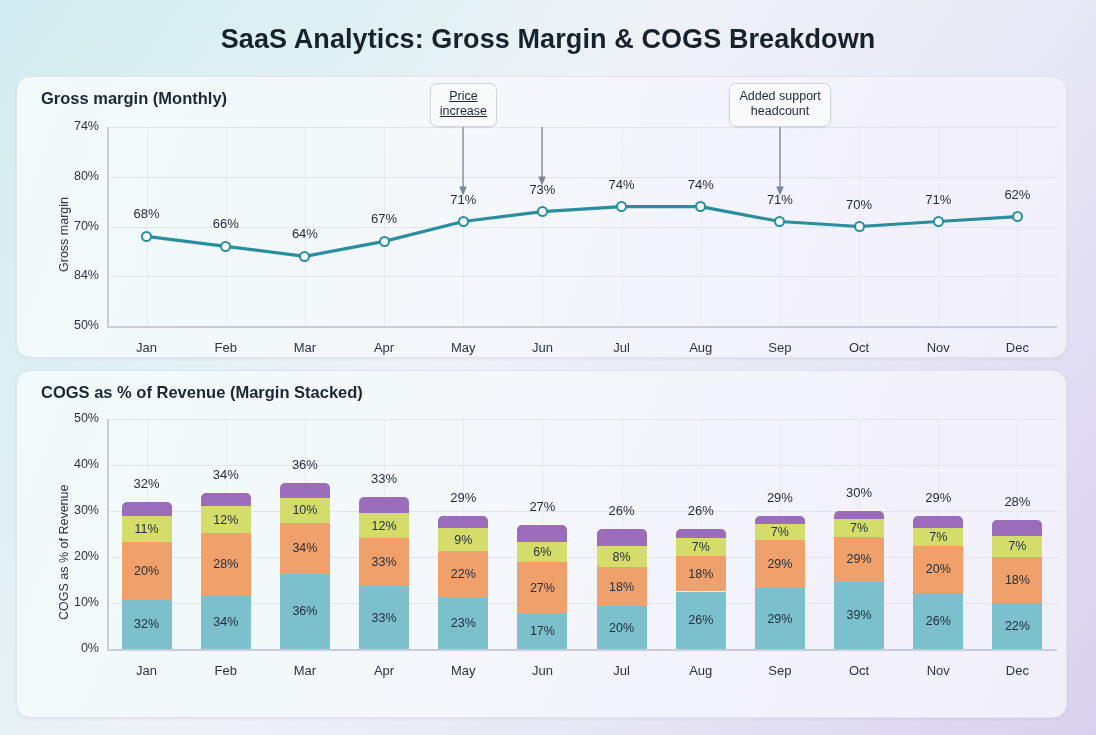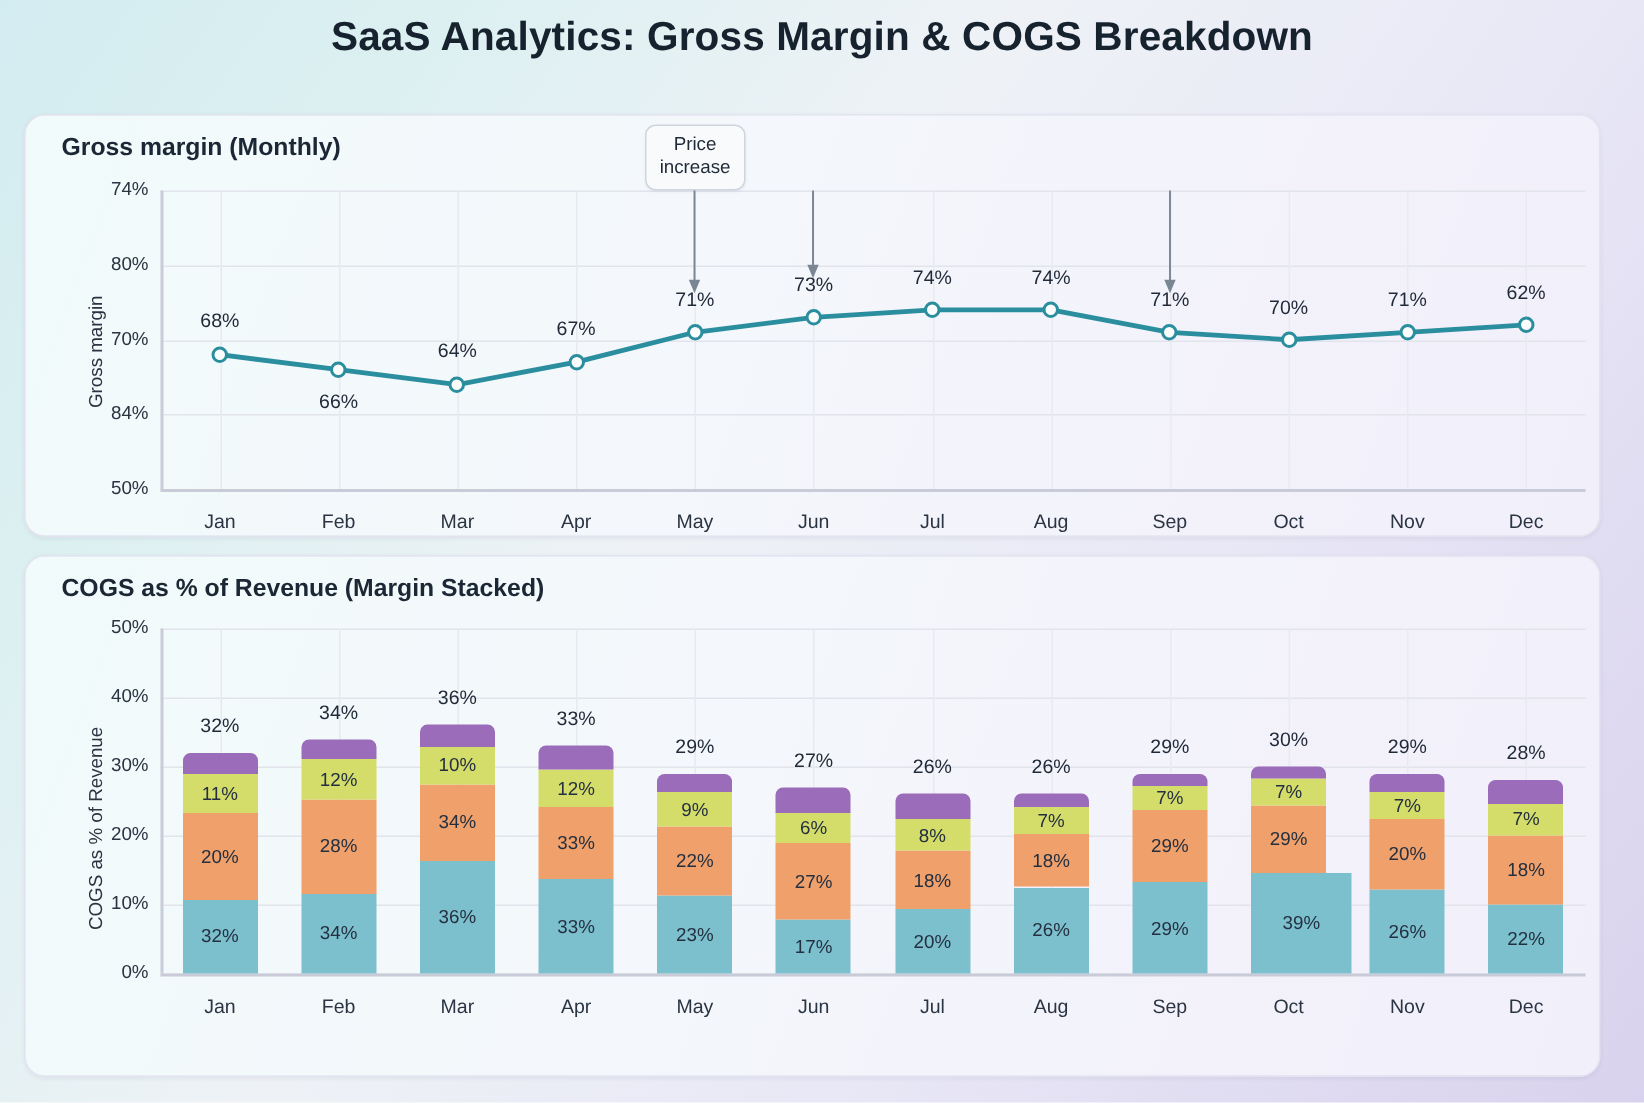--- a/index.html
+++ b/index.html
@@ -9,21 +9,21 @@
     background: linear-gradient(125deg, #d3ecf1 0%, #dcf0f1 18%, #eef2f6 42%, #e8e7f6 68%, #ded9f0 88%, #d9d2ee 100%);
     color: #1f2937;
     overflow: hidden;
     position: relative;
   }
   #page-title {
     text-align: center;
     font-size: 27px;
     font-weight: 700;
     color: #17222f;
-    padding-top: 9px;
+    padding-top: 24px;
     letter-spacing: .1px;
   }
   .card {
     position: absolute;
     left: 16px;
     right: 29px;
     background: linear-gradient(110deg, #f1fbfb 0%, #f4f7fb 45%, #f3f2fb 75%, #f1effa 100%);
     border: 1px solid #e2e3ef;
     border-radius: 14px;
     box-shadow: 0 1px 3px rgba(60,60,100,.07);
@@ -150,21 +150,21 @@
       <div class="axisline" style="left: 90px; top: 249px; width: 950px; height: 1.5px;"></div>
       <div class="axisline" style="left: 90px; top: 50px; width: 1.5px; height: 199px;"></div>
       <div class="axis-label-y" style="left: 40px; top: 194.5px; transform: rotate(-90deg);">Gross margin</div>
       <svg width="1064" height="282" style="position:absolute;left:0;top:0;overflow:visible">
         <polyline points="129.58333333333334,159.45 208.75,169.39999999999998 287.9166666666667,179.35000000000002 367.08333333333337,164.425 446.25,144.52499999999998 525.4166666666667,134.575 604.5833333333334,129.60000000000002 683.75,129.60000000000002 762.9166666666667,144.52499999999998 842.0833333333334,149.5 921.25,144.52499999999998 1000.4166666666667,139.55" fill="none" stroke="#2a8e9e" stroke-width="3.2" stroke-linejoin="round" stroke-linecap="round"></polyline>
       </svg>
       <div class="marker" style="left: 124.083px; top: 153.95px;"></div>
       <div class="pt-label" style="left: 101.583px; top: 129.45px;">68%</div>
       <div class="tick-x" style="left: 99.5833px; top: 263px;">Jan</div>
       <div class="marker" style="left: 203.25px; top: 163.9px;"></div>
-      <div class="pt-label" style="left: 180.75px; top: 139.4px; margin-top: 44px;">66%</div>
+      <div class="pt-label" style="left: 180.75px; top: 139.4px;">66%</div>
       <div class="tick-x" style="left: 178.75px; top: 263px;">Feb</div>
       <div class="marker" style="left: 282.417px; top: 173.85px;"></div>
       <div class="pt-label" style="left: 259.917px; top: 149.35px;">64%</div>
       <div class="tick-x" style="left: 257.917px; top: 263px;">Mar</div>
       <div class="marker" style="left: 361.583px; top: 158.925px;"></div>
       <div class="pt-label" style="left: 339.083px; top: 134.425px;">67%</div>
       <div class="tick-x" style="left: 337.083px; top: 263px;">Apr</div>
       <div class="marker" style="left: 440.75px; top: 139.025px;"></div>
       <div class="pt-label" style="left: 418.25px; top: 114.525px;">71%</div>
       <div class="tick-x" style="left: 416.25px; top: 263px;">May</div>
@@ -182,30 +182,32 @@
       <div class="tick-x" style="left: 732.917px; top: 263px;">Sep</div>
       <div class="marker" style="left: 836.583px; top: 144px;"></div>
       <div class="pt-label" style="left: 814.083px; top: 119.5px;">70%</div>
       <div class="tick-x" style="left: 812.083px; top: 263px;">Oct</div>
       <div class="marker" style="left: 915.75px; top: 139.025px;"></div>
       <div class="pt-label" style="left: 893.25px; top: 114.525px;">71%</div>
       <div class="tick-x" style="left: 891.25px; top: 263px;">Nov</div>
       <div class="marker" style="left: 994.917px; top: 134.05px;"></div>
       <div class="pt-label" style="left: 972.417px; top: 109.55px;">62%</div>
       <div class="tick-x" style="left: 970.417px; top: 263px;">Dec</div>
-      <div class="callout" style="left: 412.75px; top: 6px; visibility: visible;">Price
+      <div class="callout" style="left: 412.75px; top: 6px; visibility: visible; text-decoration: underline;">Price
 increase</div>
       <svg width="24" height="60" style="position:absolute;left:434.25px;top:50px;overflow:visible">
         <line x1="12" y1="0" x2="12" y2="62.52499999999998" stroke="#7b8694" stroke-width="1.3"></line>
         <polygon points="12,68.52499999999998 8.2,59.52499999999998 15.8,59.52499999999998" fill="#7b8694"></polygon>
       </svg>
       <svg width="24" height="60" style="position:absolute;left:513.4166666666667px;top:50px;overflow:visible">
         <line x1="12" y1="0" x2="12" y2="52.57499999999999" stroke="#7b8694" stroke-width="1.3"></line>
         <polygon points="12,58.57499999999999 8.2,49.57499999999999 15.8,49.57499999999999" fill="#7b8694"></polygon>
       </svg>
+      <div class="callout" style="left: 712.417px; top: 6px; visibility: visible;">Added support
+headcount</div>
       <svg width="24" height="60" style="position:absolute;left:750.9166666666667px;top:50px;overflow:visible">
         <line x1="12" y1="0" x2="12" y2="62.52499999999998" stroke="#7b8694" stroke-width="1.3"></line>
         <polygon points="12,68.52499999999998 8.2,59.52499999999998 15.8,59.52499999999998" fill="#7b8694"></polygon>
       </svg>
     </div>
 </div>
 
 <div class="card" id="card-bars">
   <div class="card-title">COGS as % of Revenue (Margin Stacked)</div>
   <div class="plot" id="bar-plot" style="left: 0px; top: 0px; width: 1064px; height: 348px;">
@@ -283,21 +285,21 @@
       <div class="bar-seg" style="left: 658.75px; top: 166.68px; width: 50px; height: 17.94px; background: rgb(212, 221, 106); border-top-left-radius: 0px; border-top-right-radius: 0px;">7%</div>
       <div class="bar-seg" style="left: 658.75px; top: 158.4px; width: 50px; height: 8.28px; background: rgb(154, 108, 186); border-top-left-radius: 5px; border-top-right-radius: 5px;"></div>
       <div class="bar-total" style="left: 653.75px; top: 132.4px;">26%</div>
       <div class="tick-x" style="left: 653.75px; top: 292px;">Aug</div>
       <div class="bar-seg" style="left: 737.917px; top: 217.28px; width: 50px; height: 60.72px; background: rgb(124, 192, 206); border-top-left-radius: 0px; border-top-right-radius: 0px;">29%</div>
       <div class="bar-seg" style="left: 737.917px; top: 168.52px; width: 50px; height: 48.76px; background: rgb(240, 160, 106); border-top-left-radius: 0px; border-top-right-radius: 0px;">29%</div>
       <div class="bar-seg" style="left: 737.917px; top: 152.88px; width: 50px; height: 15.64px; background: rgb(212, 221, 106); border-top-left-radius: 0px; border-top-right-radius: 0px;">7%</div>
       <div class="bar-seg" style="left: 737.917px; top: 144.6px; width: 50px; height: 8.28px; background: rgb(154, 108, 186); border-top-left-radius: 5px; border-top-right-radius: 5px;"></div>
       <div class="bar-total" style="left: 732.917px; top: 118.6px;">29%</div>
       <div class="tick-x" style="left: 732.917px; top: 292px;">Sep</div>
-      <div class="bar-seg" style="left: 817.083px; top: 210.84px; width: 67px; height: 67.16px; background: rgb(124, 192, 206); border-top-left-radius: 0px; border-top-right-radius: 0px; text-align: center;">39%</div>
+      <div class="bar-seg" style="left: 817.083px; top: 210.84px; width: 50px; height: 67.16px; background: rgb(124, 192, 206); border-top-left-radius: 0px; border-top-right-radius: 0px; text-align: center;">39%</div>
       <div class="bar-seg" style="left: 817.083px; top: 165.76px; width: 50px; height: 45.08px; background: rgb(240, 160, 106); border-top-left-radius: 0px; border-top-right-radius: 0px;">29%</div>
       <div class="bar-seg" style="left: 817.083px; top: 148.28px; width: 50px; height: 17.48px; background: rgb(212, 221, 106); border-top-left-radius: 0px; border-top-right-radius: 0px;">7%</div>
       <div class="bar-seg" style="left: 817.083px; top: 140px; width: 50px; height: 8.28px; background: rgb(154, 108, 186); border-top-left-radius: 5px; border-top-right-radius: 5px;"></div>
       <div class="bar-total" style="left: 812.083px; top: 114px;">30%</div>
       <div class="tick-x" style="left: 812.083px; top: 292px;">Oct</div>
       <div class="bar-seg" style="left: 896.25px; top: 221.88px; width: 50px; height: 56.12px; background: rgb(124, 192, 206); border-top-left-radius: 0px; border-top-right-radius: 0px;">26%</div>
       <div class="bar-seg" style="left: 896.25px; top: 174.96px; width: 50px; height: 46.92px; background: rgb(240, 160, 106); border-top-left-radius: 0px; border-top-right-radius: 0px;">20%</div>
       <div class="bar-seg" style="left: 896.25px; top: 156.56px; width: 50px; height: 18.4px; background: rgb(212, 221, 106); border-top-left-radius: 0px; border-top-right-radius: 0px;">7%</div>
       <div class="bar-seg" style="left: 896.25px; top: 144.6px; width: 50px; height: 11.96px; background: rgb(154, 108, 186); border-top-left-radius: 5px; border-top-right-radius: 5px;"></div>
       <div class="bar-total" style="left: 891.25px; top: 118.6px;">29%</div>

